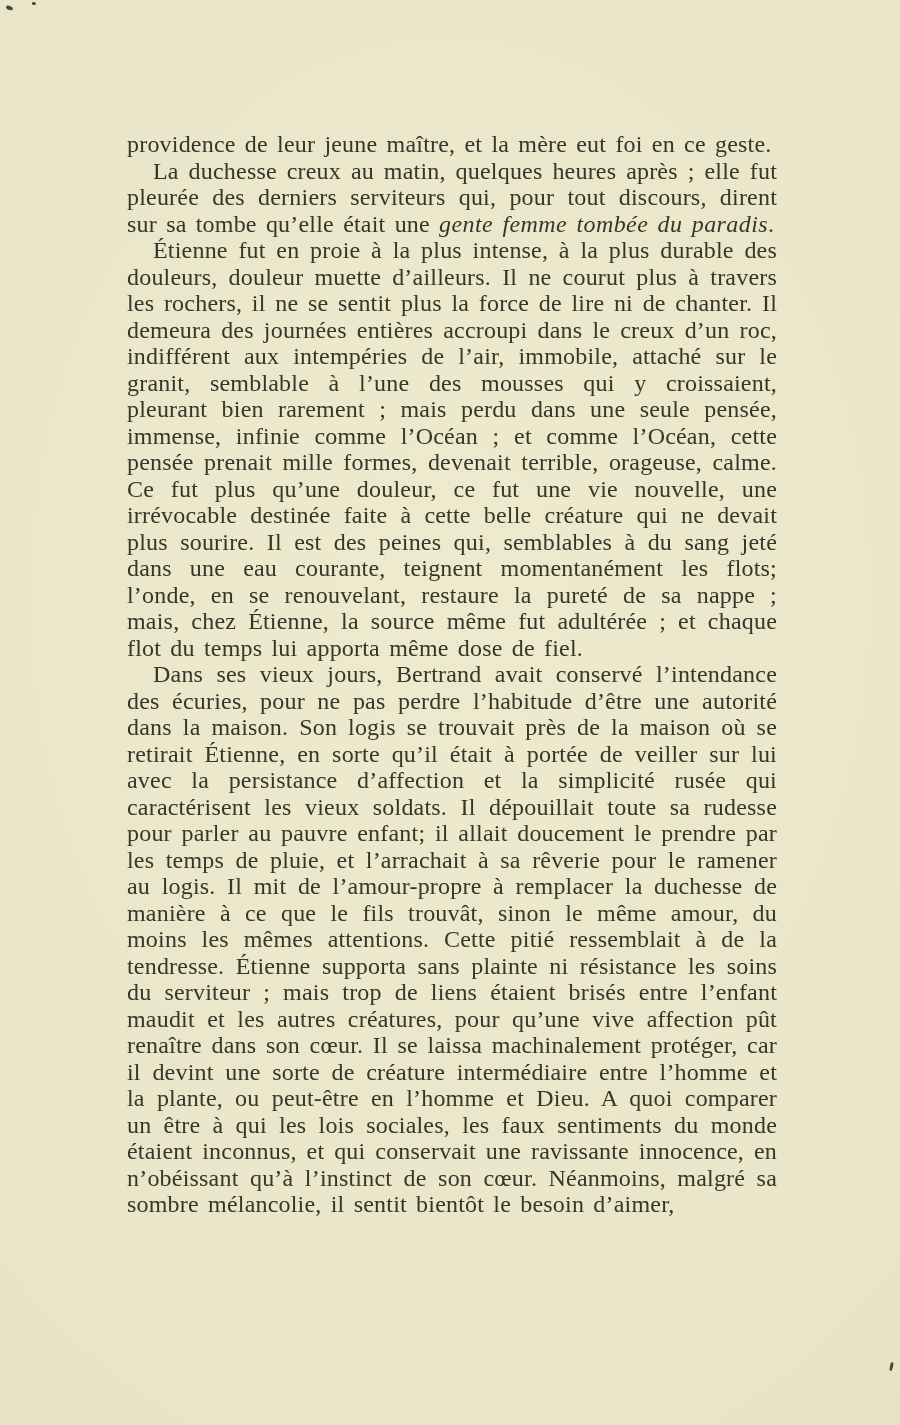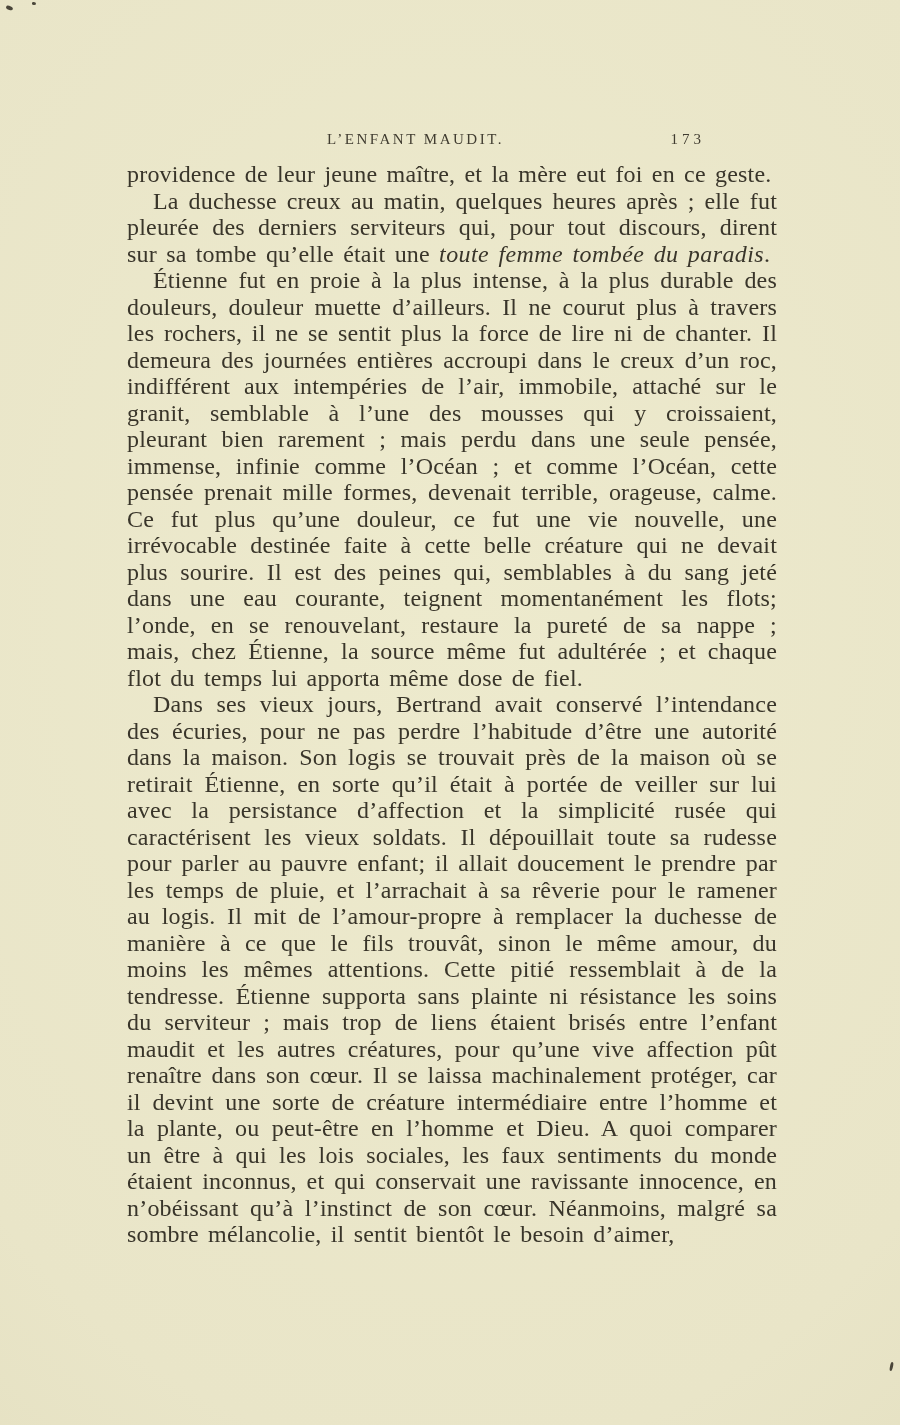--- a/index.html
+++ b/index.html
@@ -73,30 +73,26 @@
 <body>
 
 <div class="page">
 
   <span class="speck speck-a"></span>
   <span class="speck speck-b"></span>
   <span class="speck speck-c"></span>
 
   <div class="text-col">
 
-    <header class="page-header">
-      <span class="running-title">L’ENFANT MAUDIT.</span>
-      <span class="page-number">173</span>
-    </header>
 
     <main class="page-body">
 
       <p class="para no-indent">providence de leur jeune maître, et la mère eut foi en ce geste.</p>
 
-      <p class="para"><span>La duchesse creux au matin, quelques heures après ; elle fut pleurée des derniers serviteurs qui, pour tout discours, dirent sur sa tombe qu’elle était une </span><em>toute femme tombée du paradis</em><span>.</span></p>
+      <p class="para"><span>La duchesse creux au matin, quelques heures après ; elle fut pleurée des derniers serviteurs qui, pour tout discours, dirent sur sa tombe qu’elle était une </span><em>gente femme tombée du paradis</em><span>.</span></p>
 
       <p class="para">Étienne fut en proie à la plus intense, à la plus durable des douleurs, douleur muette d’ailleurs. Il ne courut plus à travers les rochers, il ne se sentit plus la force de lire ni de chanter. Il demeura des journées entières accroupi dans le creux d’un roc, indifférent aux intempéries de l’air, immobile, attaché sur le granit, semblable à l’une des mousses qui y croissaient, pleurant bien rarement ; mais perdu dans une seule pensée, immense, infinie comme l’Océan ; et comme l’Océan, cette pensée prenait mille formes, devenait terrible, orageuse, calme. Ce fut plus qu’une douleur, ce fut une vie nouvelle, une irrévocable destinée faite à cette belle créature qui ne devait plus sourire. Il est des peines qui, semblables à du sang jeté dans une eau courante, teignent momentanément les flots; l’onde, en se renouvelant, restaure la pureté de sa nappe ; mais, chez Étienne, la source même fut adultérée ; et chaque flot du temps lui apporta même dose de fiel.</p>
 
       <p class="para">Dans ses vieux jours, Bertrand avait conservé l’intendance des écuries, pour ne pas perdre l’habitude d’être une autorité dans la maison. Son logis se trouvait près de la maison où se retirait Étienne, en sorte qu’il était à portée de veiller sur lui avec la persistance d’affection et la simplicité rusée qui caractérisent les vieux soldats. Il dépouillait toute sa rudesse pour parler au pauvre enfant; il allait doucement le prendre par les temps de pluie, et l’arrachait à sa rêverie pour le ramener au logis. Il mit de l’amour-propre à remplacer la duchesse de manière à ce que le fils trouvât, sinon le même amour, du moins les mêmes attentions. Cette pitié ressemblait à de la tendresse. Étienne supporta sans plainte ni résistance les soins du serviteur ; mais trop de liens étaient brisés entre l’enfant maudit et les autres créatures, pour qu’une vive affection pût renaître dans son cœur. Il se laissa machinalement protéger, car il devint une sorte de créature intermédiaire entre l’homme et la plante, ou peut-être en l’homme et Dieu. A quoi comparer un être à qui les lois sociales, les faux sentiments du monde étaient inconnus, et qui conservait une ravissante innocence, en n’obéissant qu’à l’instinct de son cœur. Néanmoins, malgré sa sombre mélancolie, il sentit bientôt le besoin d’aimer,</p>
 
     </main>
   </div>
 </div>
 
 </body></html>

